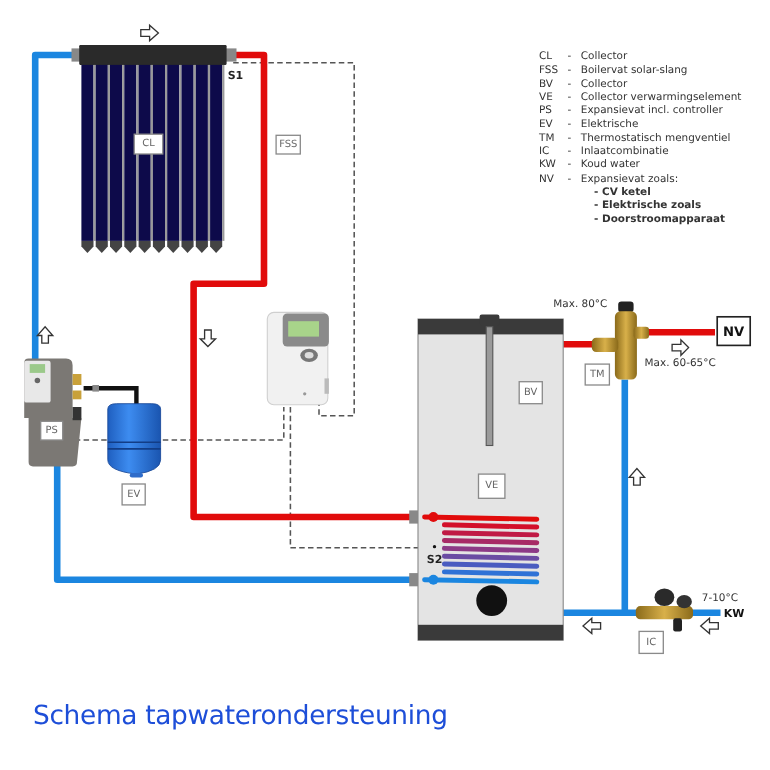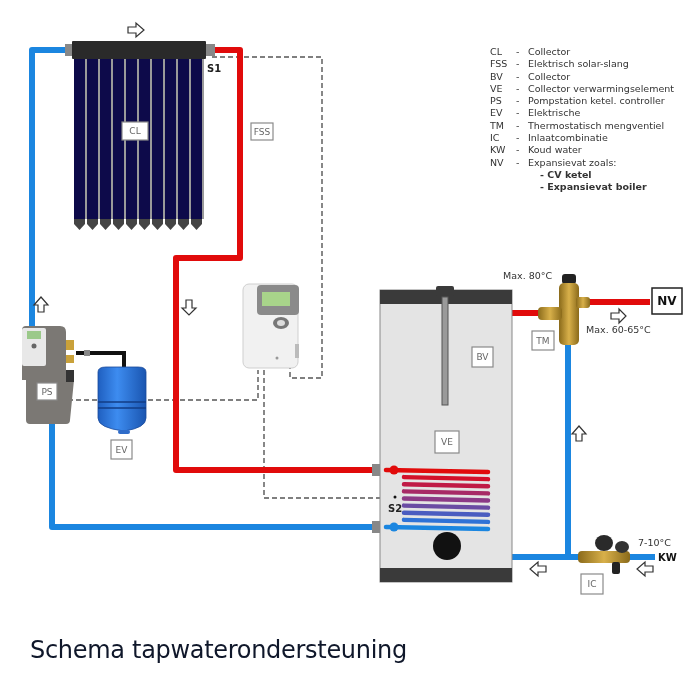--- a/index.html
+++ b/index.html
@@ -11,21 +11,21 @@
   .dash { fill: none; stroke: #555; stroke-width: 1.4; stroke-dasharray: 5 3; }
   .pipe-blue { fill: none; stroke: #1b86e0; stroke-width: 6; stroke-linejoin: round; }
   .pipe-red { fill: none; stroke: #e10b0b; stroke-width: 6; stroke-linejoin: round; }
   .arrow { fill: #ffffff; stroke: #333; stroke-width: 1.2; }
   #legend { position: absolute; left: 490px; top: 46px; font-size: 9.5px; color: #333;
             font-family: "DejaVu Sans", sans-serif; line-height: 12.3px; }
   .leg-row { display: flex; white-space: nowrap; }
   .leg-abbr { width: 26px; }
   .leg-sep { width: 12px; }
   .leg-sub { padding-left: 50px; white-space: nowrap; font-weight: bold; }
-  #caption { position: absolute; left: 30px; top: 636px; font-size: 24px; color: #0f172a;
+  #caption { position: absolute; left: 30px; top: 636px; font-size: 24px; color: #1d4ed8;
              font-family: "DejaVu Sans", sans-serif; letter-spacing: -0.3px; }
   .temp { font-family: "DejaVu Sans", sans-serif; font-size: 9.5px; fill: #333; }
   .sensor { font-family: "DejaVu Sans", sans-serif; font-size: 10px; font-weight: bold; fill: #222; }
 </style>
 </head>
 <body>
 
 <svg id="diagram" viewBox="0 0 700 700" xmlns="http://www.w3.org/2000/svg">
   <defs>
     <linearGradient id="coilGrad" x1="0" y1="0" x2="0" y2="1">
@@ -201,36 +201,36 @@
 <div id="legend">
   <div id="legend-rows">
       <div class="leg-row">
         <span class="leg-abbr">CL</span>
         <span class="leg-sep">-</span>
         <span>Collector</span>
       </div>
       <div class="leg-row">
         <span class="leg-abbr">FSS</span>
         <span class="leg-sep">-</span>
-        <span>Elektrisch solar-slang</span>
+        <span>Boilervat solar-slang</span>
       </div>
       <div class="leg-row">
         <span class="leg-abbr">BV</span>
         <span class="leg-sep">-</span>
         <span>Collector</span>
       </div>
       <div class="leg-row">
         <span class="leg-abbr">VE</span>
         <span class="leg-sep">-</span>
         <span>Collector verwarmingselement</span>
       </div>
       <div class="leg-row">
         <span class="leg-abbr">PS</span>
         <span class="leg-sep">-</span>
-        <span>Pompstation ketel. controller</span>
+        <span>Expansievat incl. controller</span>
       </div>
       <div class="leg-row">
         <span class="leg-abbr">EV</span>
         <span class="leg-sep">-</span>
         <span>Elektrische</span>
       </div>
       <div class="leg-row">
         <span class="leg-abbr">TM</span>
         <span class="leg-sep">-</span>
         <span>Thermostatisch mengventiel</span>
@@ -246,17 +246,18 @@
         <span>Koud water</span>
       </div>
       <div class="leg-row">
         <span class="leg-abbr">NV</span>
         <span class="leg-sep">-</span>
         <span>Expansievat zoals:</span>
       </div>
     </div>
   <div id="legend-subs">
       <div class="leg-sub">- CV ketel</div>
-      <div class="leg-sub">- Expansievat boiler</div>
+      <div class="leg-sub">- Elektrische zoals</div>
+      <div class="leg-sub">- Doorstroomapparaat</div>
     </div>
 </div>
 
 <div id="caption">Schema tapwaterondersteuning</div>
 
 </body></html>

